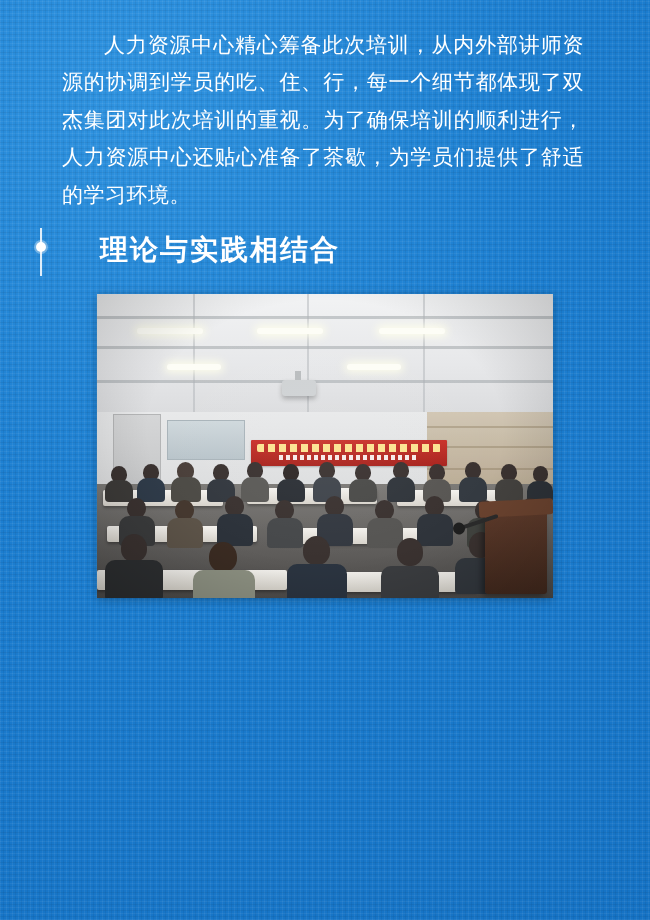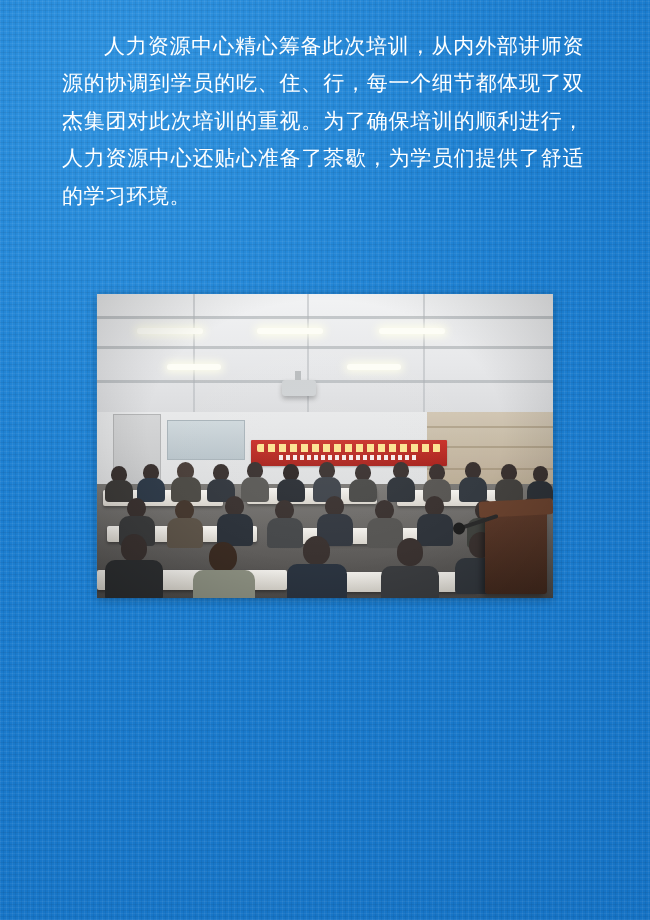--- a/index.html
+++ b/index.html
@@ -46,21 +46,21 @@
 
   
   .para {
     color: #ffffff;
     font-size: 21px;
     line-height: 1.78;
     letter-spacing: 0.5px;
     text-align: justify;
     text-justify: inter-ideograph;
     text-indent: 2em;
-    font-family: Liberation Sans, sans-serif;
+    font-family: Liberation Serif, serif;
     font-weight: 500;
   }
 
   .intro-para {
     position: absolute;
     left: 62px;
     top: 6px;
     width: 522px;
   }
 
@@ -234,20 +234,25 @@
     width: 524px;
   }
 </style>
 </head>
 <body>
 
 <div class="page">
 
   <p class="para intro-para">人力资源中心精心筹备此次培训，从内外部讲师资源的协调到学员的吃、住、行，每一个细节都体现了双杰集团对此次培训的重视。为了确保培训的顺利进行，人力资源中心还贴心准备了茶歇，为学员们提供了舒适的学习环境。</p>
 
+  <div class="section-heading">
+    <span class="heading-bar"></span>
+    <span class="heading-dot"></span>
+    <span class="heading-text">理论与实践相结合</span>
+  </div>
 
   <div class="photo-frame">
     <div class="photo">
 
       <div class="ceiling">
         <span class="beam" style="top:22px;"></span>
         <span class="beam" style="top:52px;"></span>
         <span class="beam" style="top:86px;"></span>
         <span class="panel-line" style="left:96px;"></span>
         <span class="panel-line" style="left:210px;"></span>

